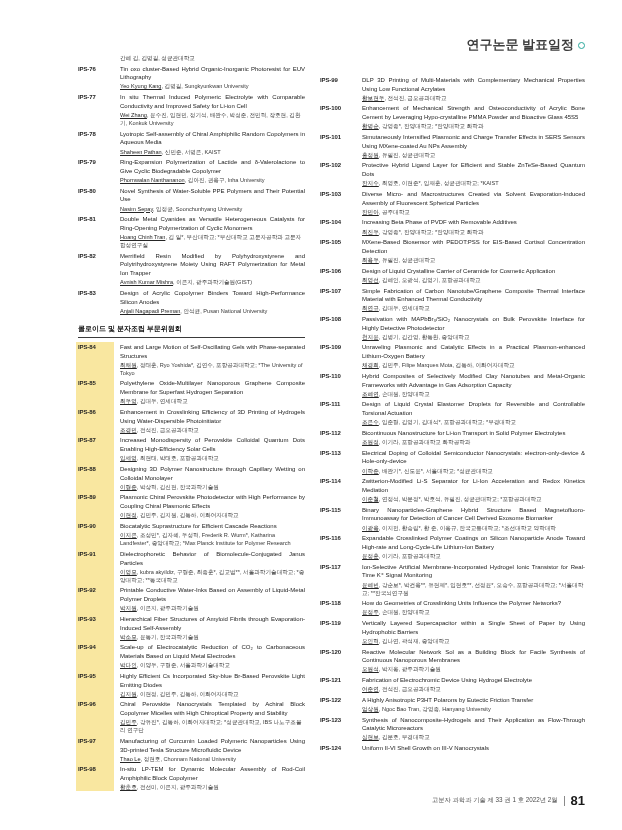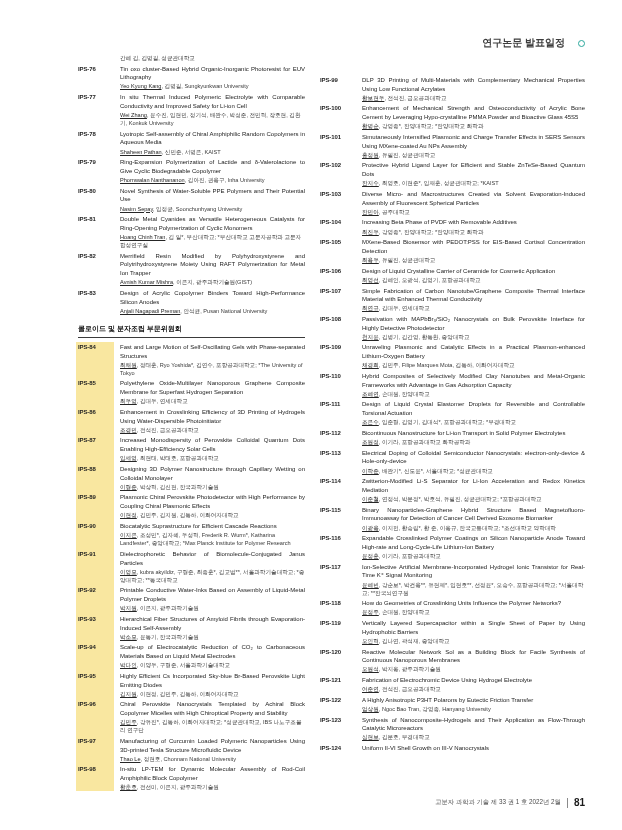--- a/index.html
+++ b/index.html
@@ -8,22 +8,22 @@
     width:622px;height:830px;
     background:#ffffff;
     box-sizing:border-box;
     padding:54px 37px 28px 78px;
     overflow:hidden;
     font-family:"Liberation Sans","DejaVu Sans",sans-serif;
     color:#1f1f1f;
   }
   .page-header{
     position:absolute;top:36px;right:37px;
-    display:flex;align-items:center;gap:13px;
-    font-size:10px;font-weight:bold;color:#3d3d3d;
+    display:flex;align-items:center;gap:4px;
+    font-size:13px;font-weight:bold;color:#3d3d3d;
   }
   .header-ring{
     display:inline-block;width:5px;height:5px;
     border:1.6px solid var(--accent,#2aa79b);
     border-radius:50%;
   }
   .columns{display:flex;gap:15px;}
   .col-left{width:227px;flex:0 0 227px;}
   .col-right{width:265px;flex:0 0 265px;padding-top:22px;}
   .cont-authors{
@@ -57,21 +57,21 @@
   }
   .page-footer{
     position:absolute;right:37px;bottom:22px;
     display:flex;align-items:center;gap:6px;
     font-size:6.3px;color:#4c4c4c;
   }
   .footer-divider{
     display:inline-block;width:0;height:10px;
     border-left:1px solid #8a8a8a;
   }
-  .footer-page{font-weight:bold;font-size:10px;color:#1a1a1a;}
+  .footer-page{font-weight:bold;font-size:13px;color:#1a1a1a;}
 </style>
 </head>
 <body>
 
 <div class="page">
 
   <div class="page-header">
     <span>연구논문 발표일정</span>
     <span class="header-ring"></span>
   </div>

